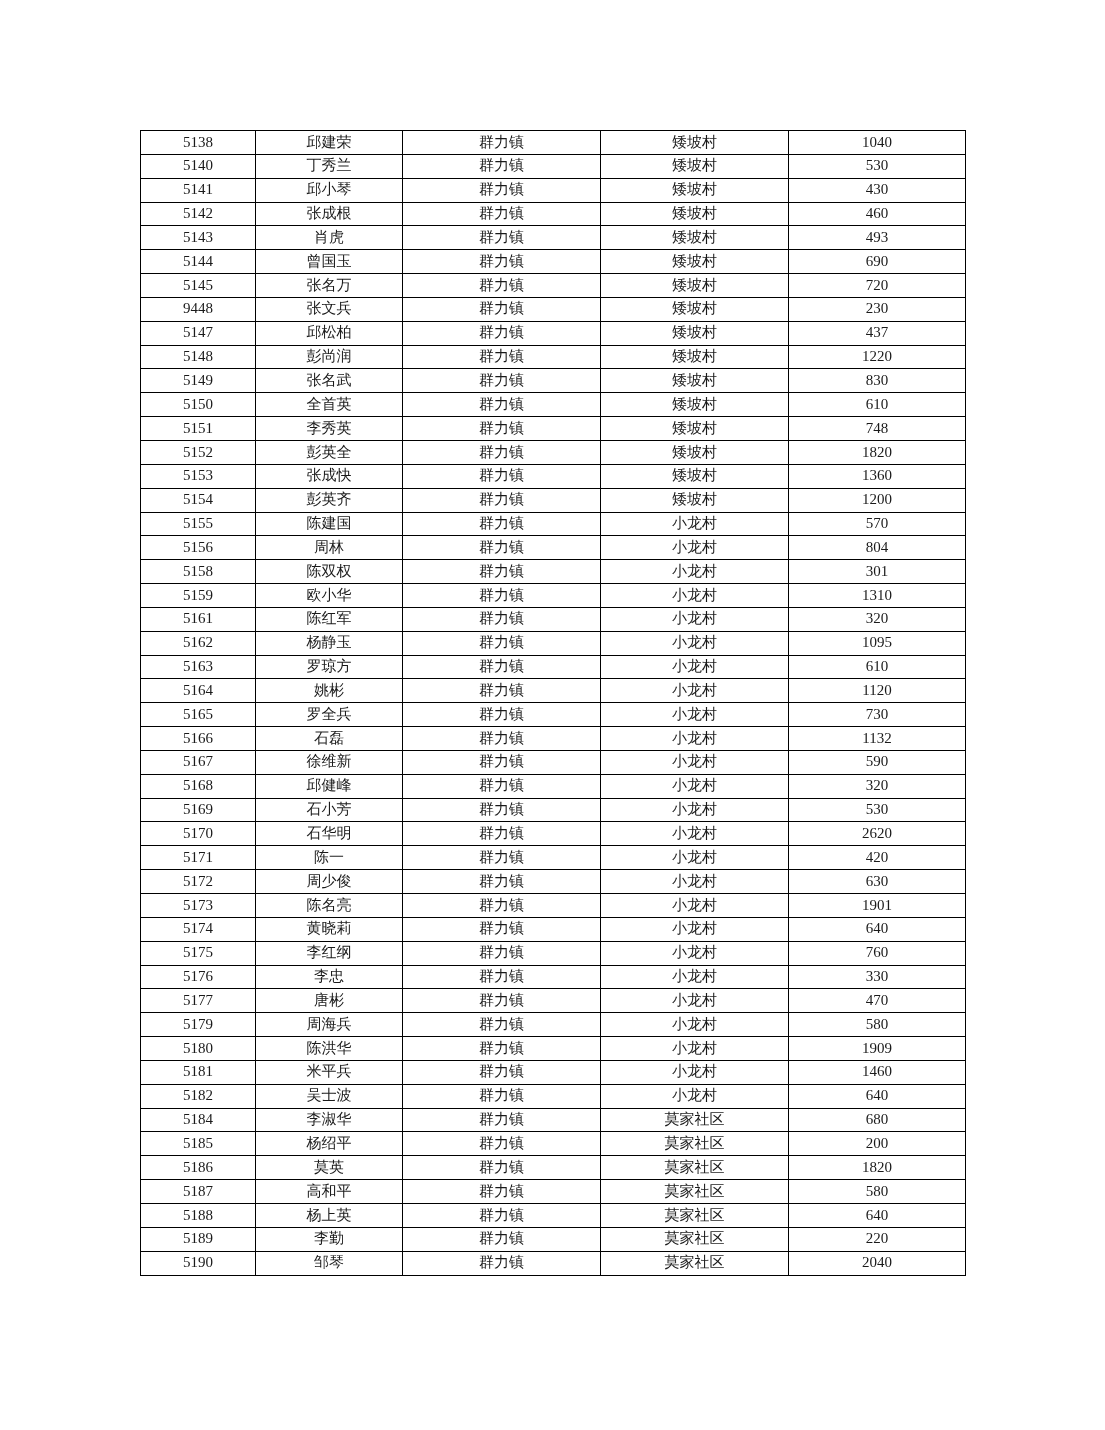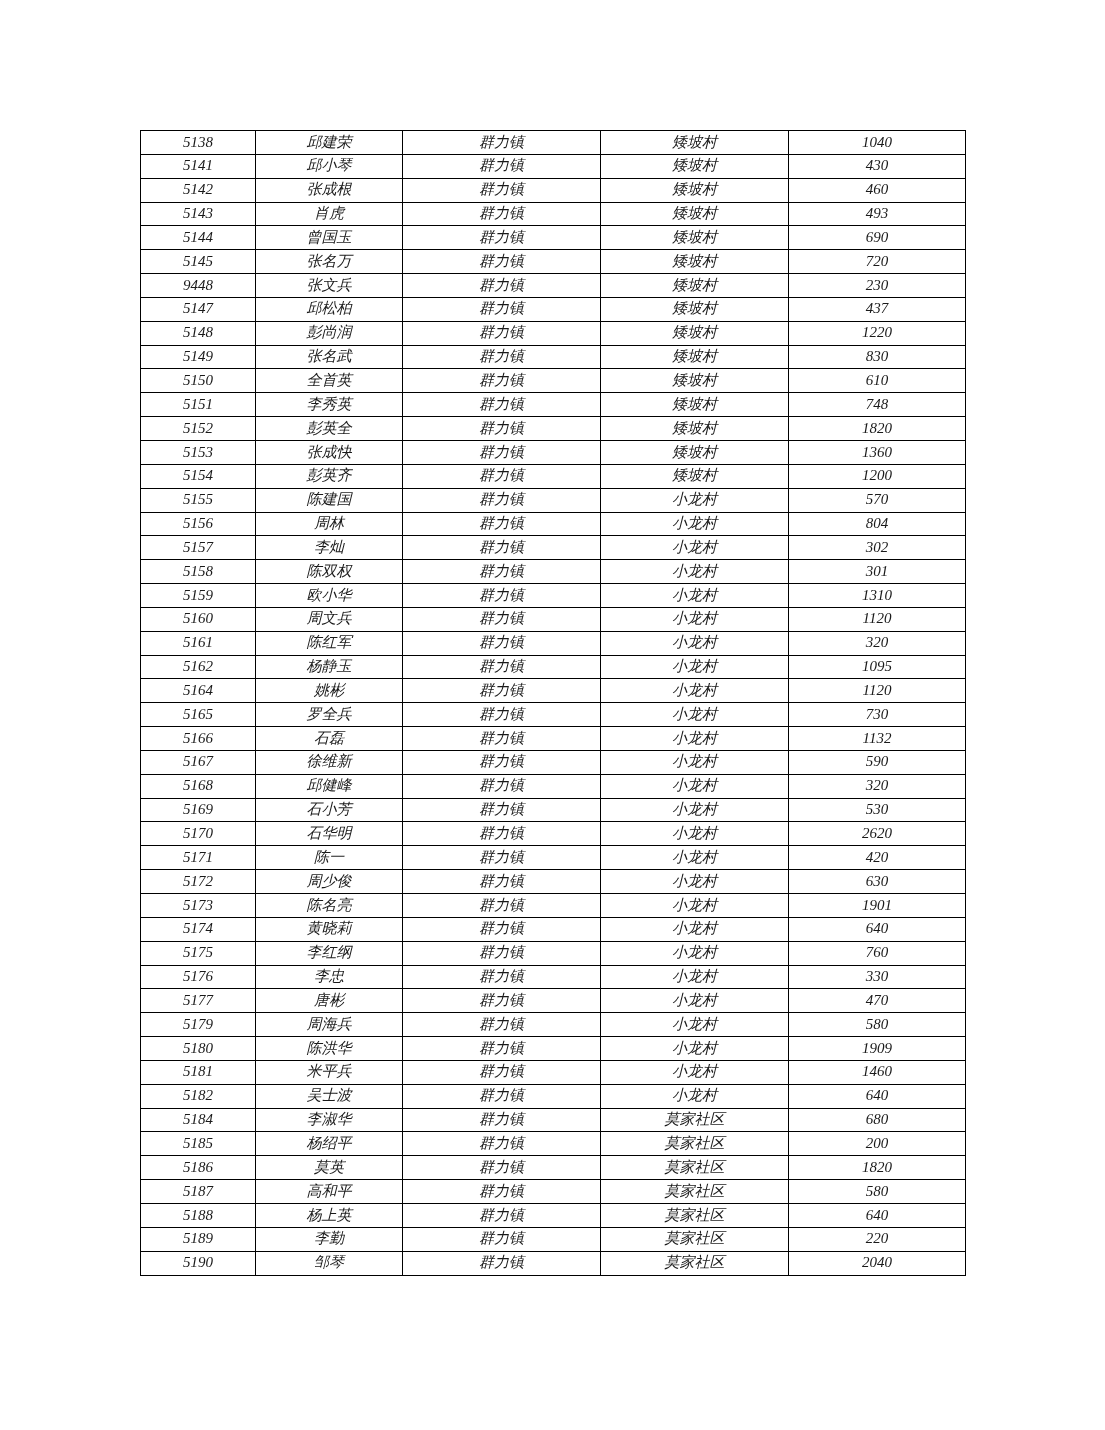--- a/index.html
+++ b/index.html
@@ -12,21 +12,20 @@
     height: 1430px;
     position: relative;
     font-family: "Liberation Serif", "DejaVu Serif", serif;
     color: #1a1a1a;
   }
   .sheet {
     position: absolute;
     left: 140px;
     top: 130px;
     width: 825px;
-    font-style: italic;
   }
   table.sheet-table {
     border-collapse: collapse;
     table-layout: fixed;
     width: 825px;
     height: 1146px;
   }
   table.sheet-table col.c-id      { width: 115px; }
   table.sheet-table col.c-name    { width: 147px; }
   table.sheet-table col.c-town    { width: 198px; }
@@ -57,20 +56,27 @@
     </colgroup>
     <tbody>
         <tr>
           <td>5138</td>
           <td>邱建荣</td>
           <td>群力镇</td>
           <td>矮坡村</td>
           <td>1040</td>
         </tr>
         <tr>
+          <td>5140</td>
+          <td>丁秀兰</td>
+          <td>群力镇</td>
+          <td>矮坡村</td>
+          <td>530</td>
+        </tr>
+        <tr>
           <td>5141</td>
           <td>邱小琴</td>
           <td>群力镇</td>
           <td>矮坡村</td>
           <td>430</td>
         </tr>
         <tr>
           <td>5142</td>
           <td>张成根</td>
           <td>群力镇</td>
@@ -169,60 +175,53 @@
           <td>570</td>
         </tr>
         <tr>
           <td>5156</td>
           <td>周林</td>
           <td>群力镇</td>
           <td>小龙村</td>
           <td>804</td>
         </tr>
         <tr>
-          <td>5157</td>
-          <td>李灿</td>
-          <td>群力镇</td>
-          <td>小龙村</td>
-          <td>302</td>
-        </tr>
-        <tr>
           <td>5158</td>
           <td>陈双权</td>
           <td>群力镇</td>
           <td>小龙村</td>
           <td>301</td>
         </tr>
         <tr>
           <td>5159</td>
           <td>欧小华</td>
           <td>群力镇</td>
           <td>小龙村</td>
           <td>1310</td>
         </tr>
         <tr>
-          <td>5160</td>
-          <td>周文兵</td>
-          <td>群力镇</td>
-          <td>小龙村</td>
-          <td>1120</td>
-        </tr>
-        <tr>
           <td>5161</td>
           <td>陈红军</td>
           <td>群力镇</td>
           <td>小龙村</td>
           <td>320</td>
         </tr>
         <tr>
           <td>5162</td>
           <td>杨静玉</td>
           <td>群力镇</td>
           <td>小龙村</td>
           <td>1095</td>
+        </tr>
+        <tr>
+          <td>5163</td>
+          <td>罗琼方</td>
+          <td>群力镇</td>
+          <td>小龙村</td>
+          <td>610</td>
         </tr>
         <tr>
           <td>5164</td>
           <td>姚彬</td>
           <td>群力镇</td>
           <td>小龙村</td>
           <td>1120</td>
         </tr>
         <tr>
           <td>5165</td>

